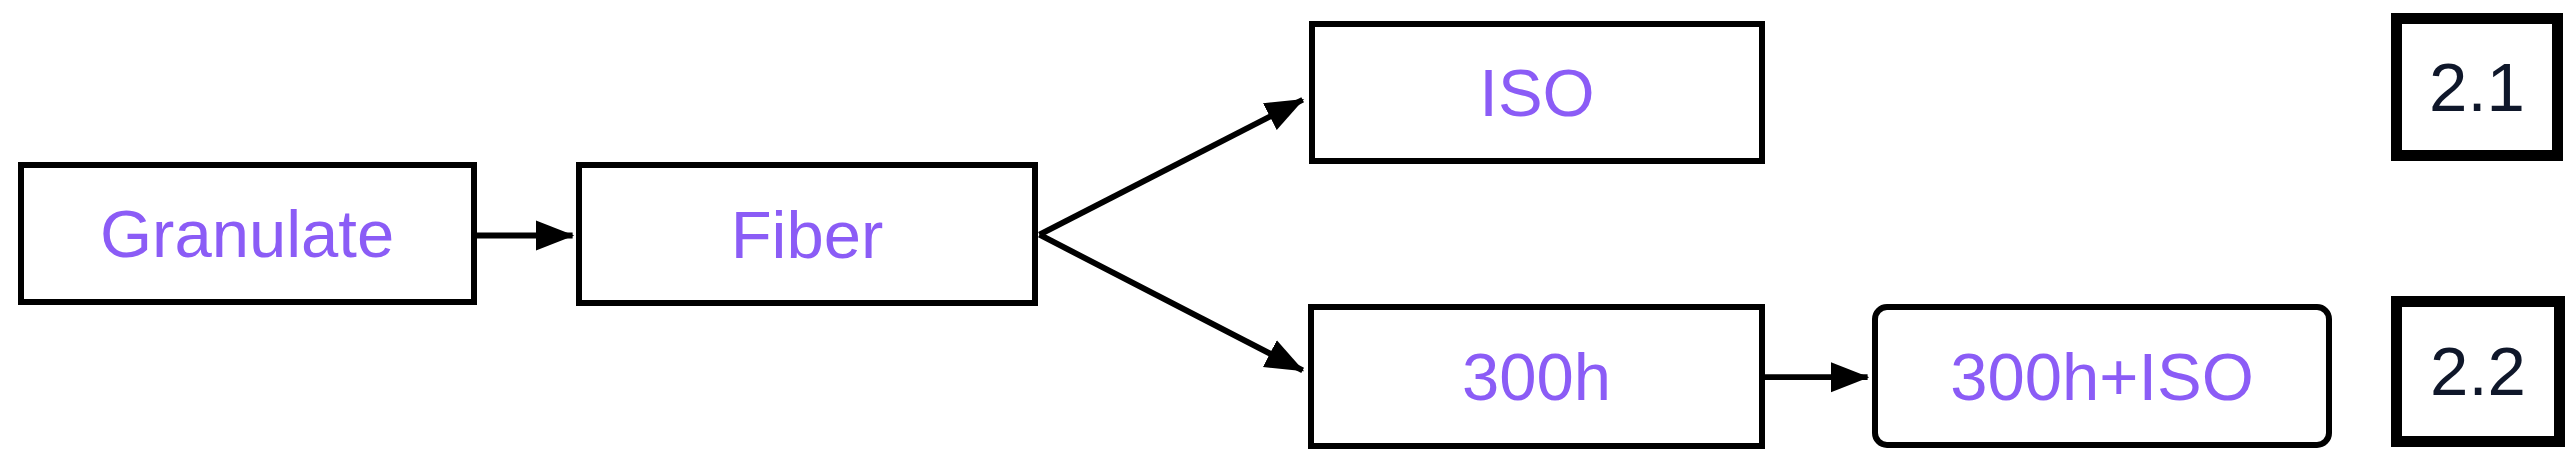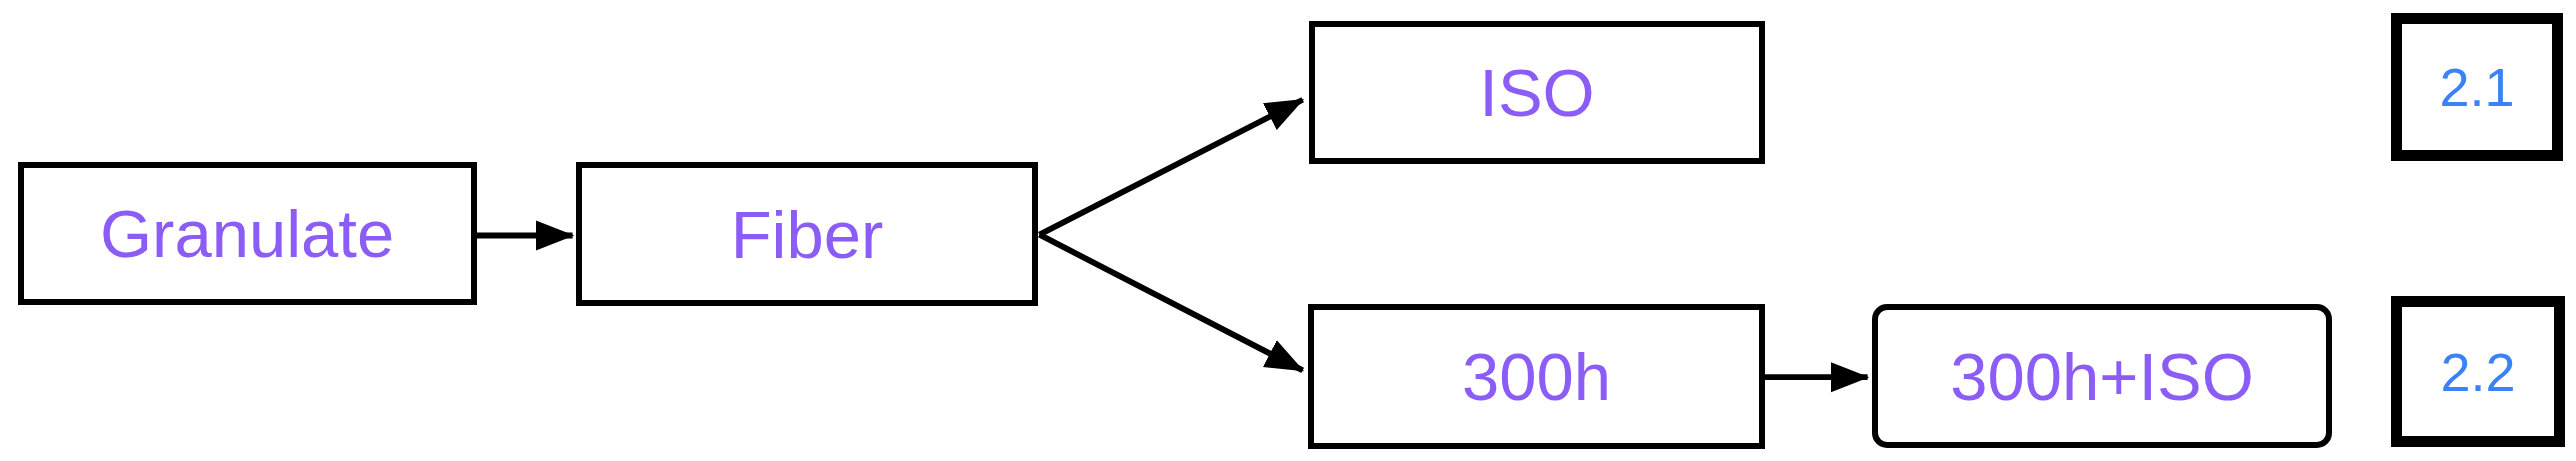--- a/index.html
+++ b/index.html
@@ -37,22 +37,22 @@
     white-space: nowrap;
   }
   .badge {
     position: absolute;
     box-sizing: border-box;
     background: #ffffff;
     border: 11px solid #000000;
     display: flex;
     align-items: center;
     justify-content: center;
-    color: #3b82f6;
-    font-size: 54px;
+    color: #0f172a;
+    font-size: 69px;
     line-height: 1;
     white-space: nowrap;
   }
   #node-granulate { left: 17.6px;   top: 162px; width: 459px; height: 143px; }
   #node-fiber     { left: 576px;  top: 162px; width: 462px; height: 144px; }
   #node-iso       { left: 1309px; top: 21px;  width: 456px; height: 143px; }
   #node-300h      { left: 1308px; top: 304px; width: 457px; height: 145px; }
   #node-300h-iso  { left: 1872px; top: 304px; width: 460px; height: 144px; border-radius: 15px; }
   #badge-2-1      { left: 2391px; top: 13.4px;  width: 172px; height: 148px; }
   #badge-2-2      { left: 2391px; top: 296px; width: 174px; height: 151px; }

